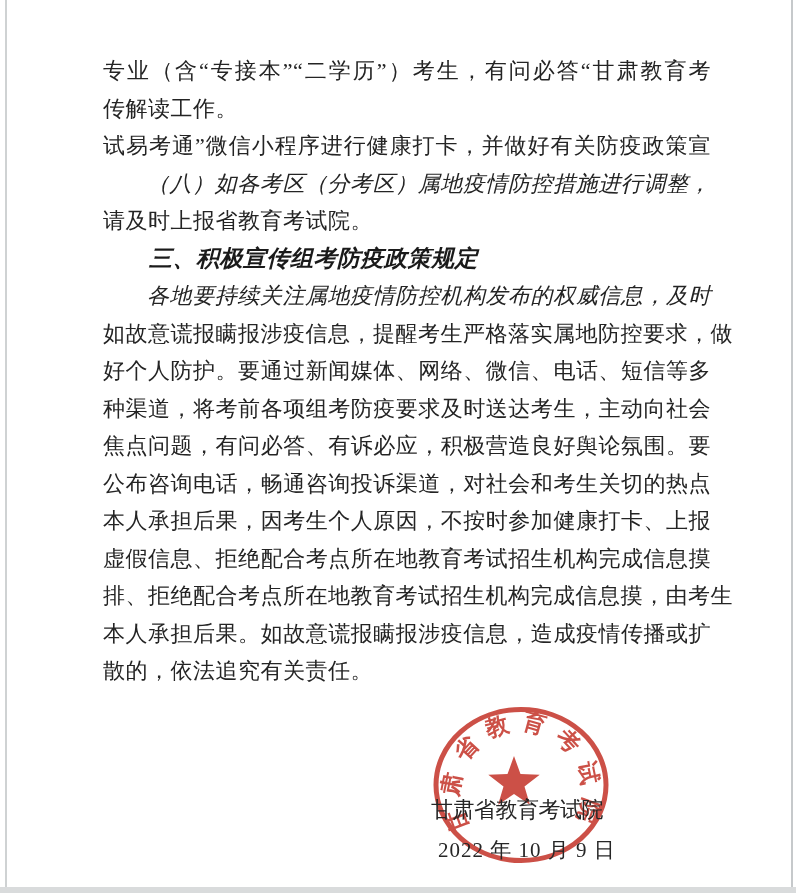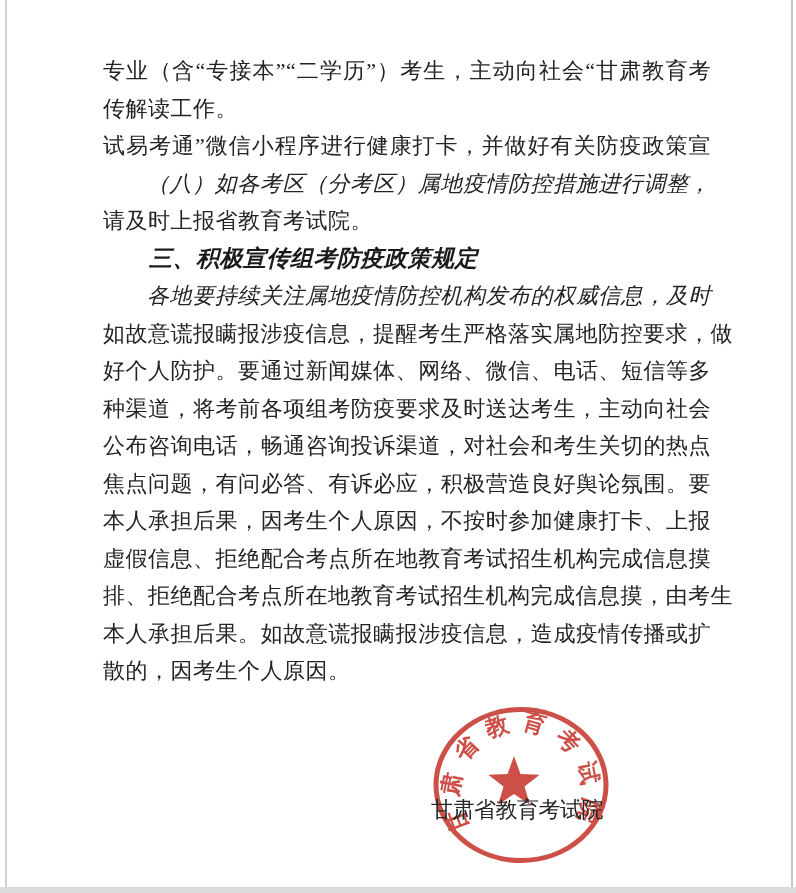--- a/index.html
+++ b/index.html
@@ -41,45 +41,46 @@
 </style>
 </head>
 <body>
 
 <div class="page">
   <div class="edge-left"></div>
   <div class="edge-right"></div>
   <div class="edge-bottom"></div>
 
   <div class="body-text">
-    <div class="line j">专业（含“专接本”“二学历”）考生，主动向社会“甘肃教育考</div>
+    <div class="line j">专业（含“专接本”“二学历”）考生，有问必答“甘肃教育考</div>
     <div class="line">传解读工作。</div>
     <div class="line j">试易考通”微信小程序进行健康打卡，并做好有关防疫政策宣</div>
     <div class="line ind j">（八）如各考区（分考区）属地疫情防控措施进行调整，</div>
     <div class="line">请及时上报省教育考试院。</div>
     <div class="line ind head">三、积极宣传组考防疫政策规定</div>
     <div class="line ind j">各地要持续关注属地疫情防控机构发布的权威信息，及时</div>
     <div class="line j">如故意谎报瞒报涉疫信息，提醒考生严格落实属地防控要求，做</div>
     <div class="line j">好个人防护。要通过新闻媒体、网络、微信、电话、短信等多</div>
     <div class="line j">种渠道，将考前各项组考防疫要求及时送达考生，主动向社会</div>
+    <div class="line j">焦点问题，有问必答、有诉必应，积极营造良好舆论氛围。要</div>
     <div class="line j">公布咨询电话，畅通咨询投诉渠道，对社会和考生关切的热点</div>
-    <div class="line j">焦点问题，有问必答、有诉必应，积极营造良好舆论氛围。要</div>
     <div class="line j">本人承担后果，因考生个人原因，不按时参加健康打卡、上报</div>
     <div class="line j">虚假信息、拒绝配合考点所在地教育考试招生机构完成信息摸</div>
     <div class="line j">排、拒绝配合考点所在地教育考试招生机构完成信息摸，由考生</div>
     <div class="line j">本人承担后果。如故意谎报瞒报涉疫信息，造成疫情传播或扩</div>
-    <div class="line">散的，因考生个人原因。</div>
+    <div class="line">散的，依法追究有关责任。</div>
   </div>
 
   <div class="seal">
     <svg width="178" height="158" viewBox="0 0 178 158" xmlns="http://www.w3.org/2000/svg">
       <ellipse cx="89" cy="79" rx="85" ry="75.5" fill="none" stroke="#c5392e" stroke-width="5"></ellipse>
       <polygon fill="#c5392e" points="82,50 88.5,68.1 107.7,68.7 92.5,80.4 97.9,98.8 82,88 66.1,98.8 71.5,80.4 56.3,68.7 75.5,68.1">
       </polygon>
       <path id="sealArc" d="M 31,108 A 62,62 0 1 1 147,108" fill="none"></path>
       <text font-size="23" fill="#c5392e" letter-spacing="11">
         <textPath href="#sealArc" startOffset="50%" text-anchor="middle">甘肃省教育考试院</textPath>
       </text>
     </svg>
   </div>
 
   <div class="signature">甘肃省教育考试院</div>
+  <div class="date">2022 年 10 月 9 日</div>
 </div>
 
 </body></html>

